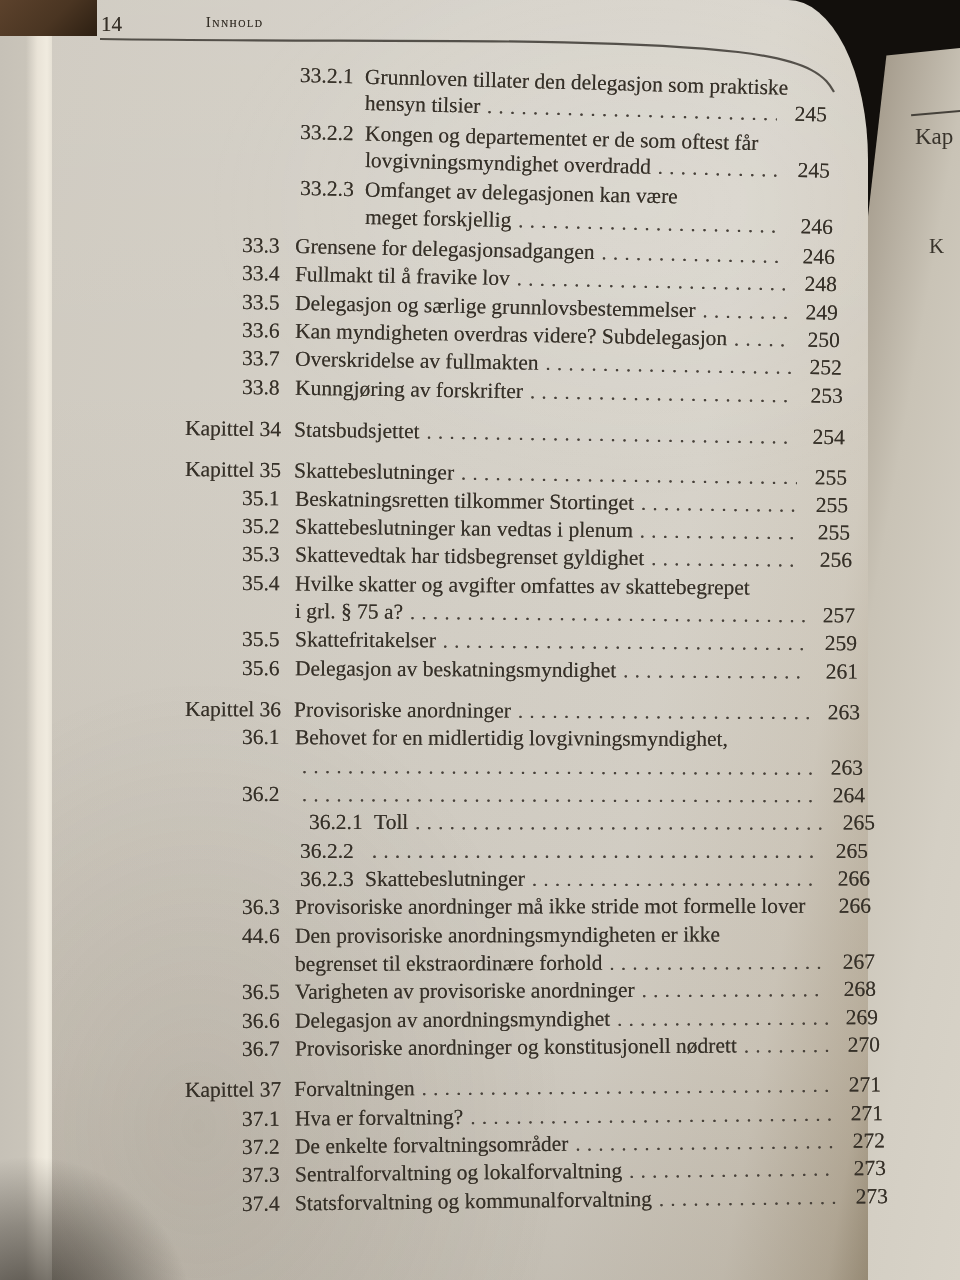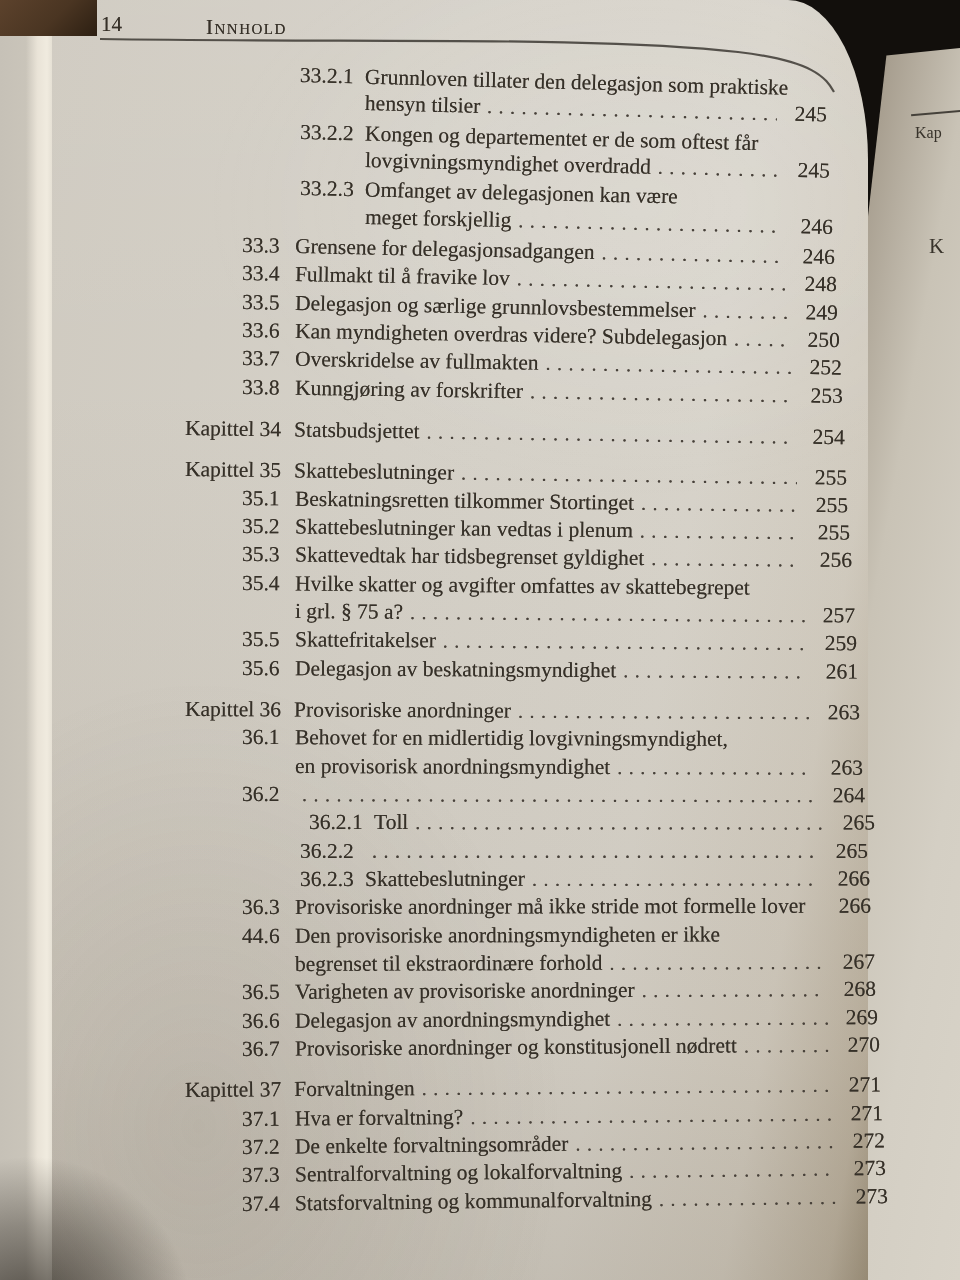--- a/index.html
+++ b/index.html
@@ -27,31 +27,31 @@
     background:
       radial-gradient(620px 420px at 72% 16%,rgba(255,255,255,0.10),rgba(255,255,255,0) 70%),
       radial-gradient(520px 640px at 18% 88%,rgba(92,78,60,0.12),rgba(92,78,60,0) 70%);}
 
   
   .next-page{position:absolute;left:845px;top:48px;width:115px;height:1232px;z-index:2;
     clip-path:polygon(36% 0.6%,100% 0,100% 100%,10% 100%,0 30%);
     background:linear-gradient(100deg,#6e6759 0%,#a89f90 14%,#c9c3b6 38%,#d4cfc4 70%,#d8d3c8 100%);}
   .np-rule{position:absolute;left:66px;top:64px;width:52px;height:2px;background:#45413a;
     transform:rotate(-5deg);}
-  .np-kap{position:absolute;left:70px;top:76px;font-size:16px;color:#38332b;}
+  .np-kap{position:absolute;left:70px;top:76px;font-size:23px;color:#38332b;}
   .np-k{position:absolute;left:84px;top:186px;font-size:21px;color:#38332b;}
 
   
   .bl-shadow{position:absolute;left:-50px;top:1150px;width:250px;height:240px;z-index:7;
     background:radial-gradient(ellipse at 32% 72%,rgba(33,28,22,0.78) 0%,rgba(33,28,22,0.35) 40%,rgba(33,28,22,0) 68%);}
 
   
   .content{position:absolute;left:0;top:0;width:960px;height:1280px;z-index:5;color:#353028;padding-left:40px;}
   .pnum{position:absolute;left:101px;top:12px;font-size:21px;text-shadow:0 0 0.6px rgba(60,50,40,0.7);}
-  .phead{position:absolute;left:206px;top:15px;font-size:21px;font-variant:small-caps;
+  .phead{position:absolute;left:206px;top:15px;font-size:14px;font-variant:small-caps;
          letter-spacing:1.5px;text-shadow:0 0 0.6px rgba(60,50,40,0.7);}
   .rule-svg{position:absolute;left:98px;top:30px;}
 
   
   #toc-rows{position:absolute;left:100px;top:0;width:800px;height:1280px;}
   .row{position:absolute;display:flex;align-items:baseline;height:28px;
        transform-origin:0 50%;font-size:21.5px;white-space:nowrap;
        text-shadow:0 0 0.6px rgba(60,50,40,0.7);}
   .row .num{flex:none;}
   .row.sec>.num{width:53px;}
@@ -210,21 +210,20 @@
           <span class="txt">Provisoriske anordninger</span>
           <span class="dots"></span>
           <span class="pg">263</span>
         </div>
         <div class="row sec" style="top: 725px; left: 142px; width: 619px; transform: rotate(0.23deg);">
           <span class="num">36.1</span>
           <span class="txt">Behovet for en midlertidig lovgivningsmyndighet,</span>
           <span class="dots nodots"></span>
         </div>
         <div class="row cont1" style="top: 754px; left: 195px; width: 568px; transform: rotate(0.17deg);">
-          <span class="txt">en provisorisk anordningsmyndighet</span>
           <span class="dots"></span>
           <span class="pg">263</span>
         </div>
         <div class="row sec" style="top: 782px; left: 142px; width: 623px; transform: rotate(0.11deg);">
           <span class="num">36.2</span>
           <span class="dots"></span>
           <span class="pg">264</span>
         </div>
         <div class="row sub" style="top: 810px; left: 200px; width: 566px; transform: rotate(0.05deg); margin-left: 9px;">
           <span class="num">36.2.1</span>

